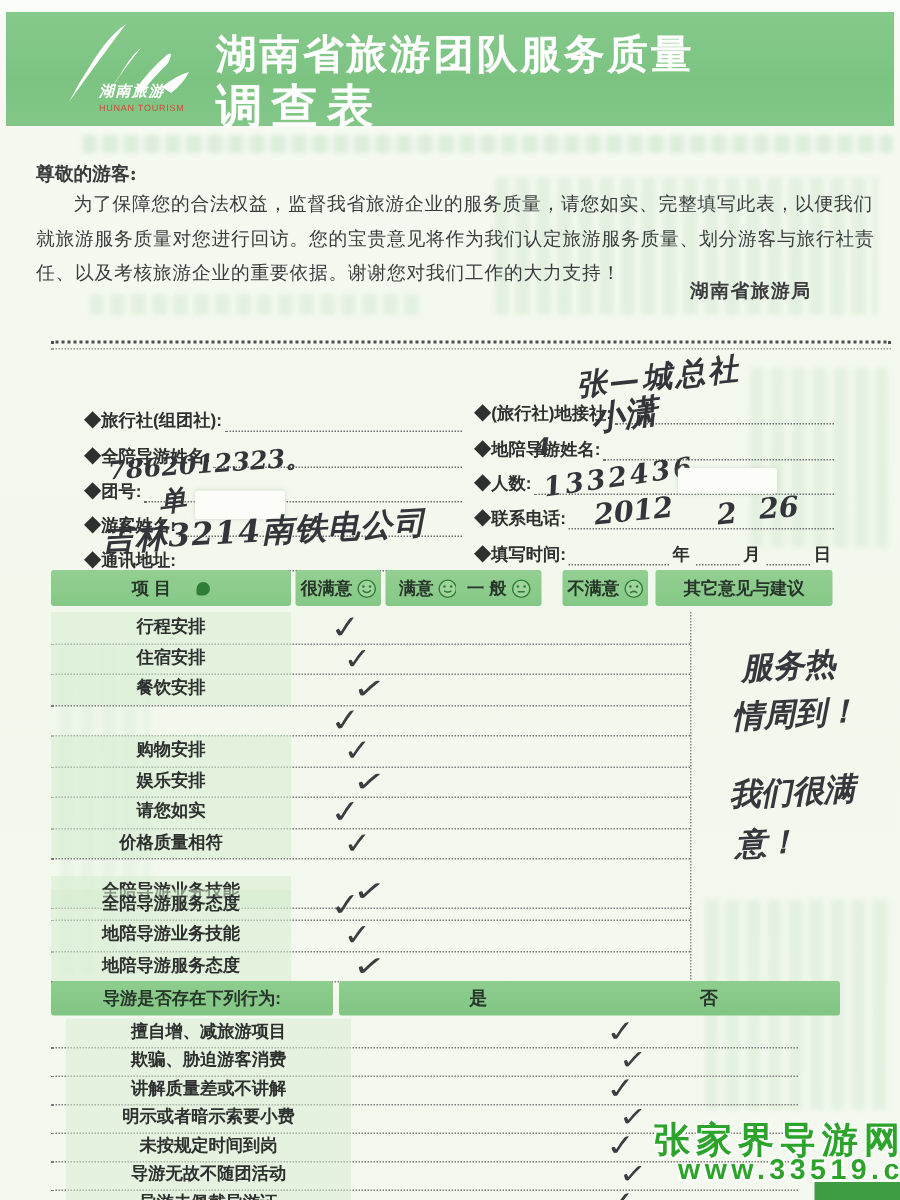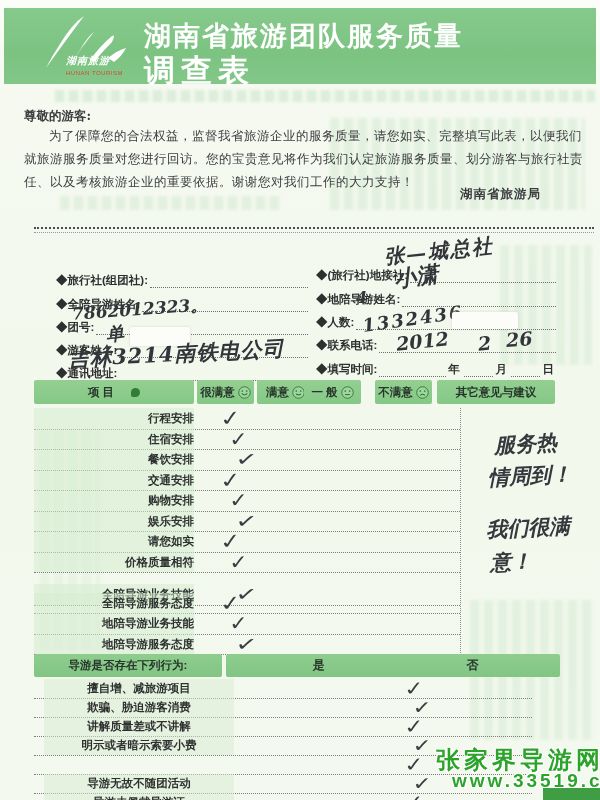--- a/index.html
+++ b/index.html
@@ -37,21 +37,21 @@
   .hw{position:absolute;font-family:"DejaVu Serif",serif;font-style:italic;font-weight:600;
       color:#34353b;white-space:nowrap;pointer-events:none;}
   .whiteout{position:absolute;background:#fcfcf9;border-radius:2px;box-shadow:0 0 3px rgba(190,200,185,.6);}
   
   .hblock{position:absolute;top:380px;height:24px;background:linear-gradient(180deg,#93cf92,#85c886);
           border-radius:2px;display:flex;align-items:center;justify-content:center;gap:3px;
           font-size:11.5px;font-weight:bold;color:#27352a;white-space:nowrap;}
   .leaf-dot{width:9px;height:9px;border-radius:50% 50% 50% 2px;background:#2f7d36;display:inline-block;margin-left:14px;}
   
   .trow{position:absolute;left:34px;width:426px;height:20.5px;border-bottom:1.5px dotted #7d7d7d;}
-  .tlabel{position:absolute;left:0;width:160px;text-align:right;font-size:11.5px;font-weight:bold;
+  .tlabel{position:absolute;left:0;width:160px;text-align:center;font-size:11.5px;font-weight:bold;
           color:#2e3030;line-height:20.5px;background:rgba(214,236,208,.55);}
   .check{position:absolute;top:-2px;font-size:20px;color:#3c3d42;font-weight:bold;
          font-family:"DejaVu Sans",sans-serif;}
   .rows1 .trow:nth-of-type(3n+1) .check{left:188px;transform:rotate(-8deg) scaleX(1.25);}
   .rows1 .trow:nth-of-type(3n+2) .check{left:196px;transform:rotate(-2deg) scaleX(1.1);}
   .rows1 .trow:nth-of-type(3n)   .check{left:204px;transform:rotate(5deg)  scaleX(1.3);}
   .vsep{position:absolute;left:460px;top:408px;height:247px;border-left:1.5px dotted #8a8a8a;}
   
   .bh-label{position:absolute;left:34px;top:654px;width:188px;height:23px;
             background:linear-gradient(180deg,#8ecd8e,#81c583);border-radius:2px;
@@ -224,21 +224,20 @@
       </div>
     <div class="trow" style="top:428.5px;">
         <span class="tlabel">住宿安排</span>
         <span class="check">✓</span>
       </div>
     <div class="trow" style="top:449px;">
         <span class="tlabel">餐饮安排</span>
         <span class="check">✓</span>
       </div>
     <div class="trow" style="top:469.5px;">
-        <span class="tlabel">交通安排</span>
         <span class="check">✓</span>
       </div>
     <div class="trow" style="top:490px;">
         <span class="tlabel">购物安排</span>
         <span class="check">✓</span>
       </div>
     <div class="trow" style="top:510.5px;">
         <span class="tlabel">娱乐安排</span>
         <span class="check">✓</span>
       </div>
@@ -290,20 +289,21 @@
       </div>
     <div class="brow" style="top:717px;">
         <span class="blabel">讲解质量差或不讲解</span>
         <span class="bcheck">✓</span>
       </div>
     <div class="brow" style="top:736px;">
         <span class="blabel">明示或者暗示索要小费</span>
         <span class="bcheck">✓</span>
       </div>
     <div class="brow" style="top:755px;">
+        <span class="blabel">未按规定时间到岗</span>
         <span class="bcheck">✓</span>
       </div>
     <div class="brow" style="top:774px;">
         <span class="blabel">导游无故不随团活动</span>
         <span class="bcheck">✓</span>
       </div>
     <div class="brow" style="top:793px;">
         <span class="blabel">导游未佩戴导游证</span>
         <span class="bcheck">✓</span>
       </div>

